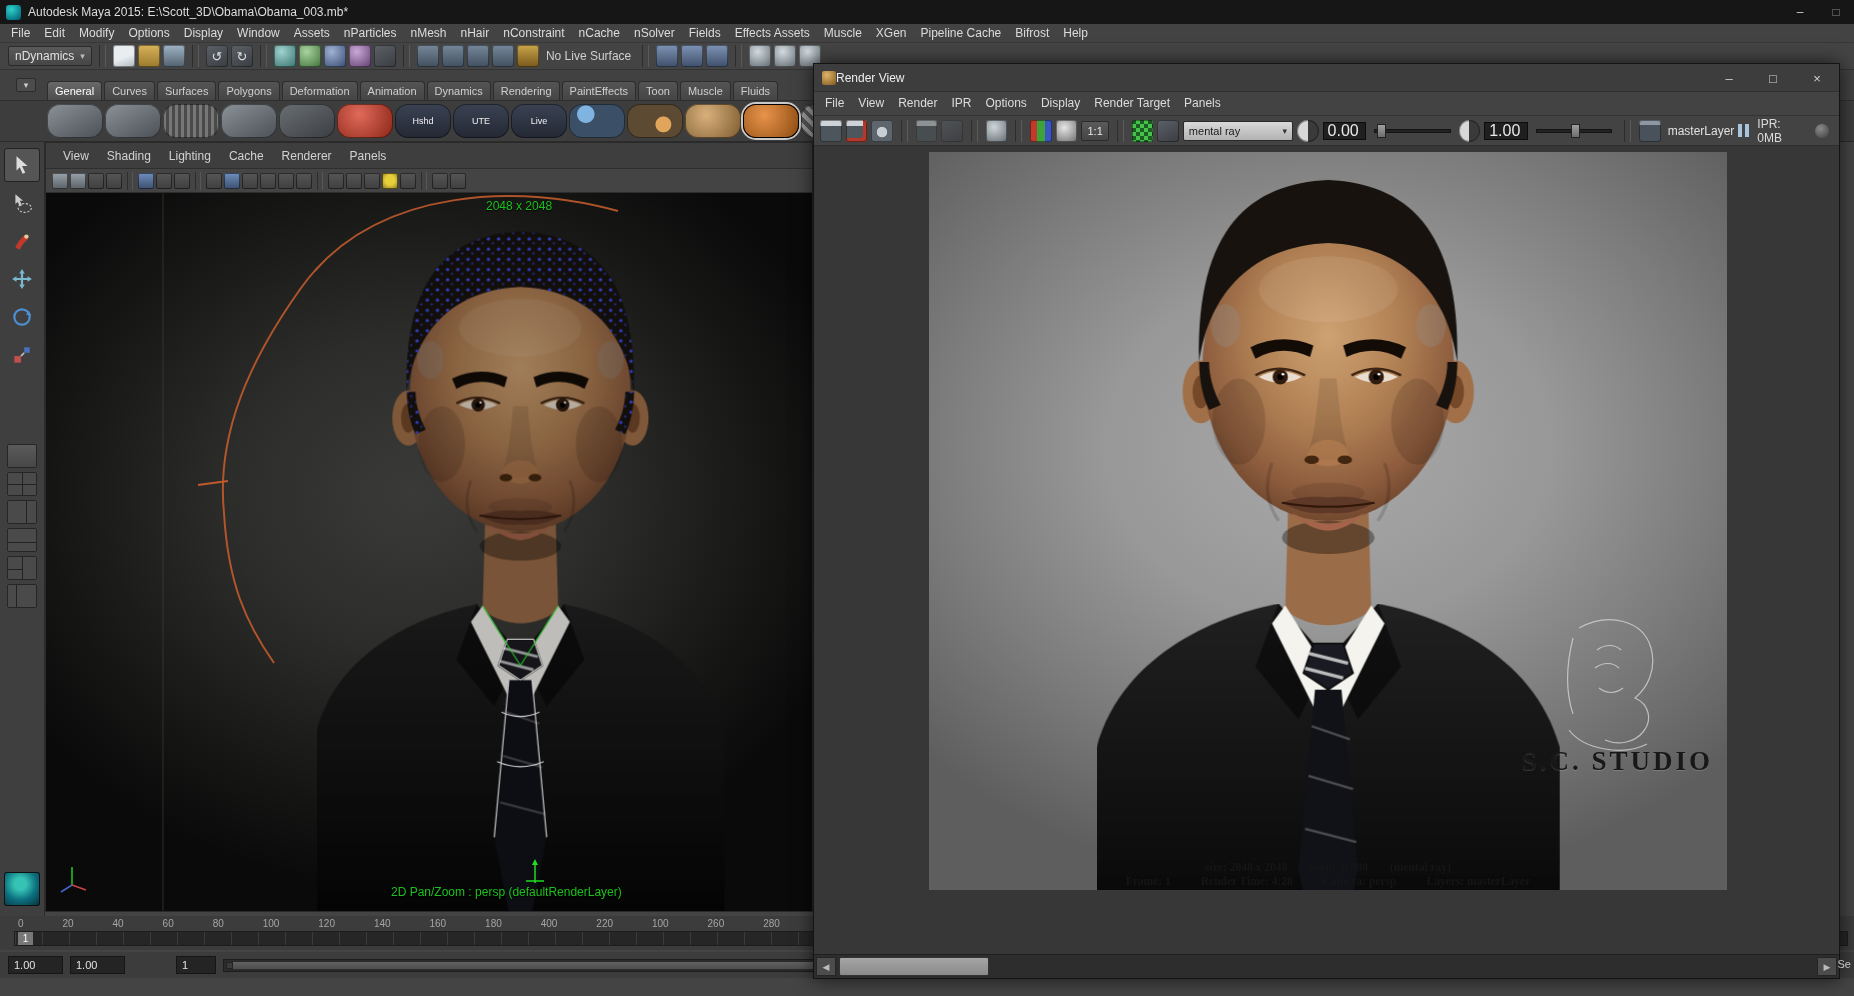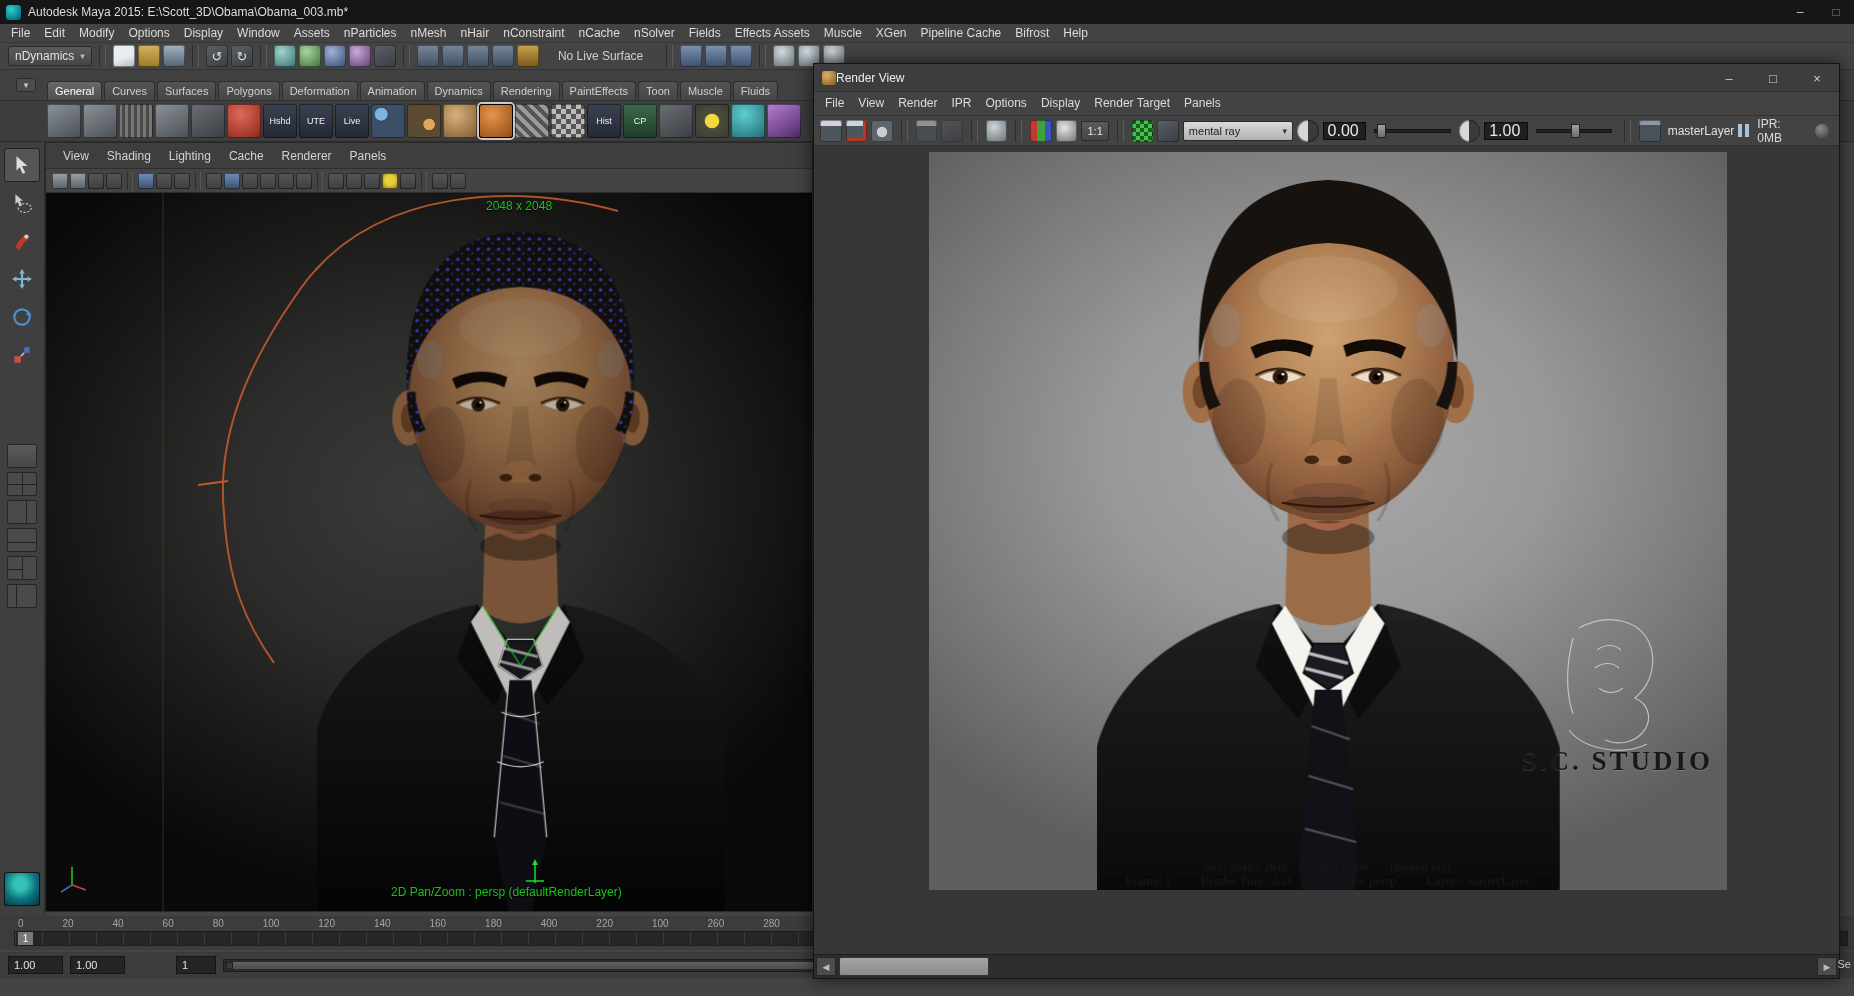--- a/index.html
+++ b/index.html
@@ -28,28 +28,28 @@
   .ic-folder{background:linear-gradient(#d8b25b,#9a7a2c)}
   .ic-save{background:linear-gradient(#9fb4c6,#53616e)}
   .ic-cube-a{background:radial-gradient(circle at 35% 30%,#9fd4cf,#37706d)}
   .ic-cube-b{background:radial-gradient(circle at 35% 30%,#a8d49f,#3f7037)}
   .ic-cube-c{background:radial-gradient(circle at 35% 30%,#9fb2d4,#374b70)}
   .ic-cube-d{background:radial-gradient(circle at 35% 30%,#c9a8d6,#5f3c70)}
   .ic-snapg{background:linear-gradient(#76879b,#41505f)}
   .ic-live{background:linear-gradient(#caa64a,#77591b)}
   .ic-hist{background:linear-gradient(#7e94b5,#3e4f6a)}
   .ic-rnd{background:radial-gradient(circle at 40% 30%,#d3dbe0,#5d676d)}
-  .nolive{color:#cfcfcf;margin:0 16px;white-space:nowrap}
+  .nolive{color:#cfcfcf;margin:0 4px;white-space:nowrap}
 
   
   .shelftabs{position:absolute;left:0;top:70px;right:0;height:31px;background:#414141;border-bottom:1px solid #2f2f2f;display:flex;align-items:flex-end;padding-left:47px}
   .stab{background:linear-gradient(#545454,#454545);border:1px solid #2d2d2d;border-bottom:none;border-radius:4px 4px 0 0;padding:3px 7px;margin-right:2px;color:#cfcfcf;font-size:11px;white-space:nowrap}
   .stab.active{background:linear-gradient(#686868,#4e4e4e);color:#fff}
   .shelf{position:absolute;left:0;top:101px;right:0;height:41px;background:#3d3d3d;border-bottom:1px solid #2b2b2b;display:flex;align-items:center;padding-left:47px;gap:2px}
-  .tile{position:relative;width:34px;height:34px;border-radius:3px;background:linear-gradient(150deg,#6a6f74,#3b3e42);box-shadow:inset 0 0 0 1px rgba(0,0,0,.45)}
+  .tile{position:relative;width:56px;height:34px;border-radius:13px;background:linear-gradient(150deg,#6a6f74,#3b3e42);box-shadow:inset 0 0 0 1px rgba(0,0,0,.45)}
   .tile .lbl{position:absolute;left:0;right:0;top:50%;transform:translateY(-50%);text-align:center;font-size:9px;color:#f0f0f0}
   .t-mesh{background:linear-gradient(150deg,#8b9298,#4a5055)}
   .t-grid{background:repeating-linear-gradient(90deg,#777 0 3px,#4a4a4a 3px 6px)}
   .t-red{background:radial-gradient(circle at 40% 30%,#e06a5a,#8a2516)}
   .t-dark{background:linear-gradient(#3a4252,#232834)}
   .t-part{background:radial-gradient(circle at 30% 30%,#7fb3e0 18%,#3b4f66 20%,#3b4f66)}
   .t-part2{background:radial-gradient(circle at 65% 60%,#e0a45a 18%,#5d4a33 20%,#5d4a33)}
   .t-tan{background:radial-gradient(circle at 38% 32%,#d8b07c,#7c5a2e)}
   .t-sel{background:radial-gradient(circle at 38% 32%,#e8934a,#8a4a10);box-shadow:0 0 0 2px #c9c9c9,inset 0 0 0 1px #000}
   .t-stripe{background:repeating-linear-gradient(45deg,#9a9a9a 0 4px,#555 4px 8px)}

